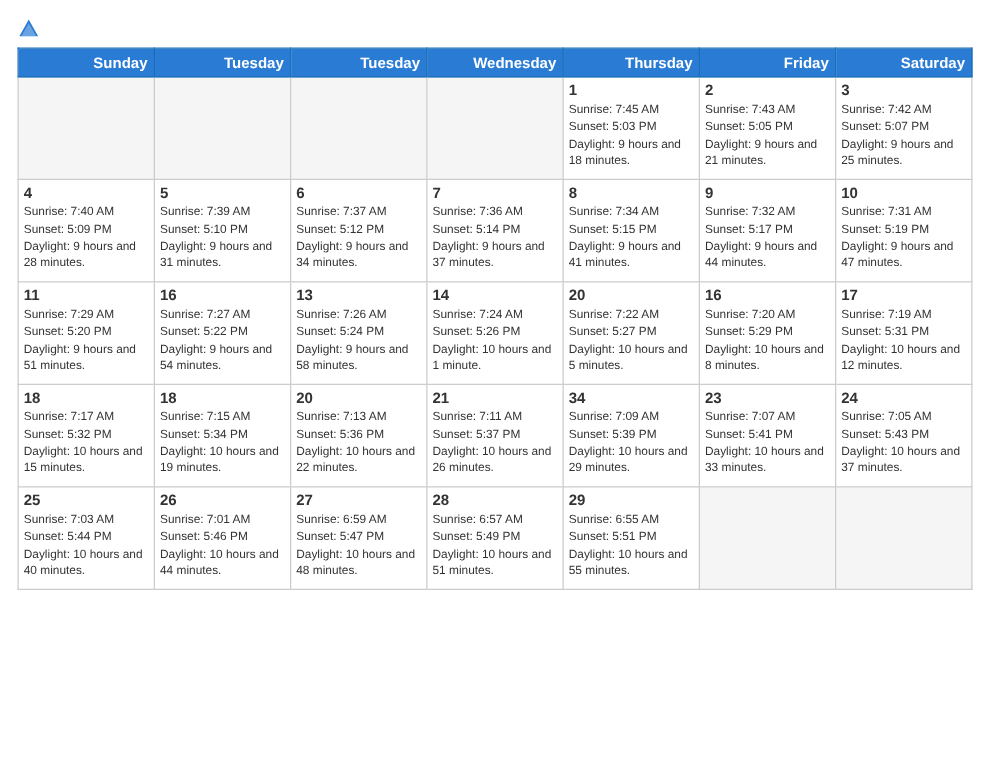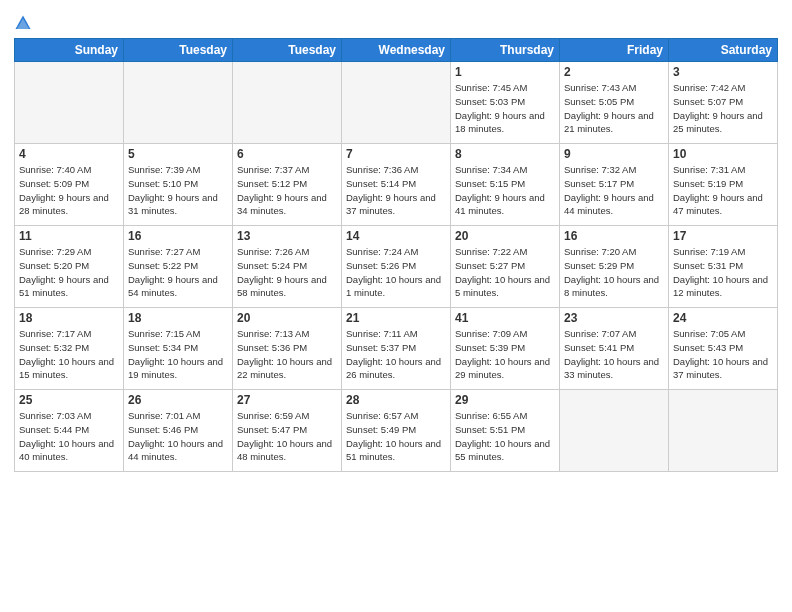--- a/index.html
+++ b/index.html
@@ -283,21 +283,21 @@
 and 22 minutes.</div>
           </td>
           <td>
             <span class="day-num">21</span>
             <div class="day-info">Sunrise: 7:11 AM
 Sunset: 5:37 PM
 Daylight: 10 hours
 and 26 minutes.</div>
           </td>
           <td>
-            <span class="day-num">41</span>
+            <span class="day-num">34</span>
             <div class="day-info">Sunrise: 7:09 AM
 Sunset: 5:39 PM
 Daylight: 10 hours
 and 29 minutes.</div>
           </td>
           <td>
             <span class="day-num">23</span>
             <div class="day-info">Sunrise: 7:07 AM
 Sunset: 5:41 PM
 Daylight: 10 hours

